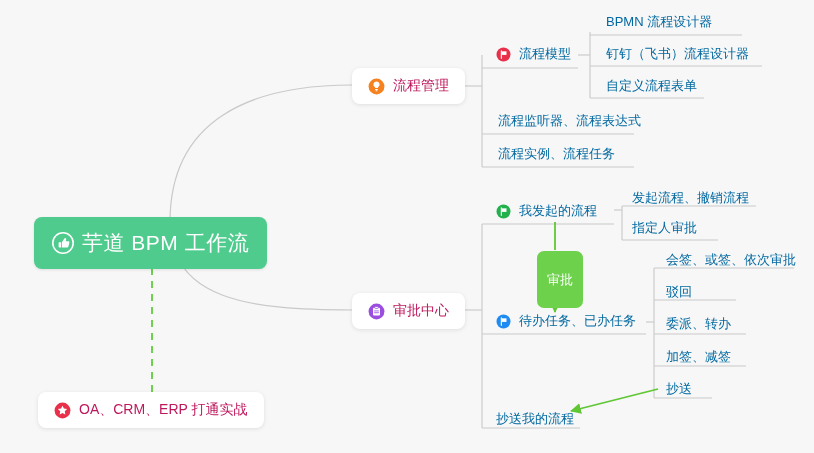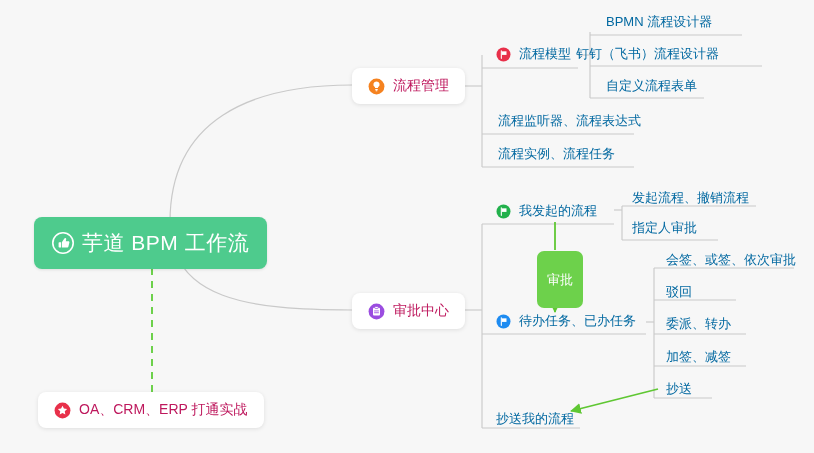--- a/index.html
+++ b/index.html
@@ -192,21 +192,21 @@
         <path d="M6.4 4.6v9" stroke="#ffffff" stroke-width="1.3" stroke-linecap="round"></path>
         <path d="M7 5.2h5.6v4.3H7z" fill="#ffffff"></path>
       </svg>
     </span>
     <span class="label">流程模型</span>
   </div>
 
   <div class="node plain" style="left:598px; top:9px;">
     <span class="label">BPMN 流程设计器</span>
   </div>
-  <div class="node plain" style="left:568px; top:41px;">
+  <div class="node plain" style="left:598px; top:41px;">
     <span class="label">钉钉（飞书）流程设计器</span>
   </div>
   <div class="node plain" style="left:598px; top:73px;">
     <span class="label">自定义流程表单</span>
   </div>
 
   <div class="node plain" style="left:490px; top:108px;">
     <span class="label">流程监听器、流程表达式</span>
   </div>
   <div class="node plain" style="left:490px; top:141px;">

